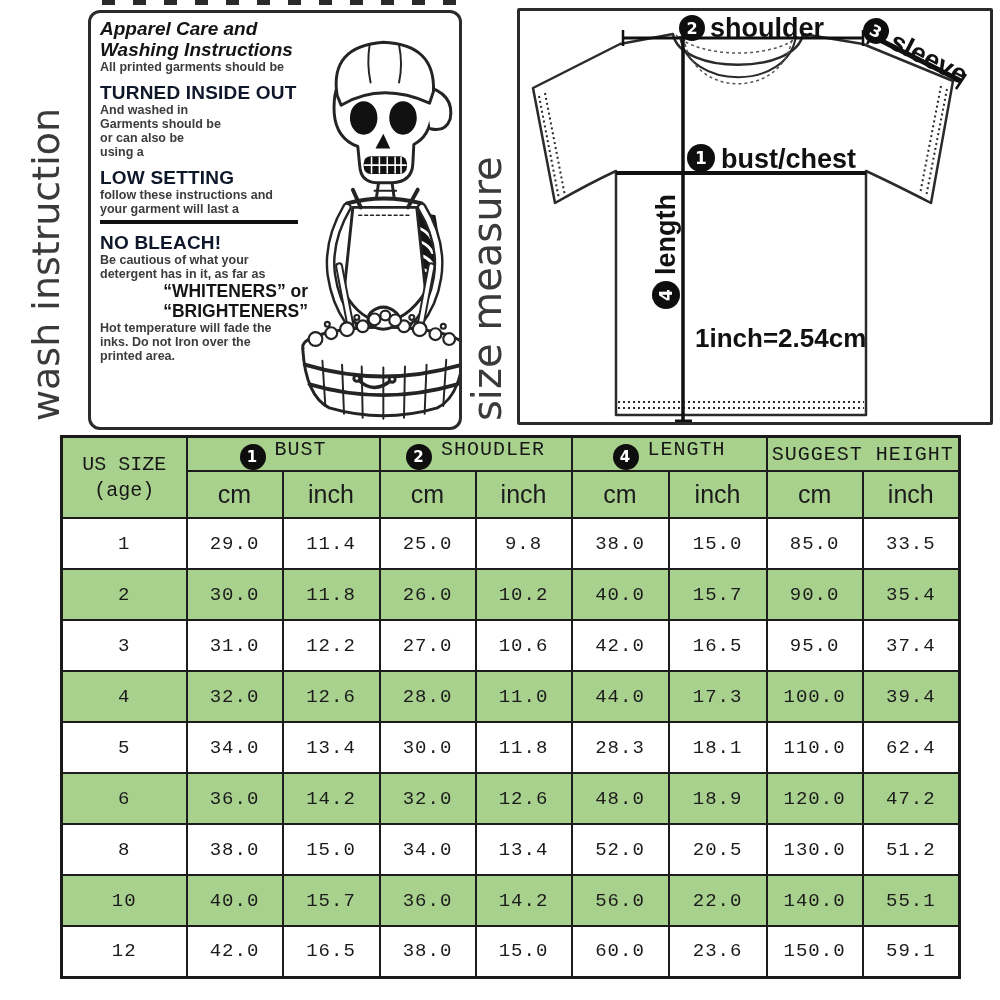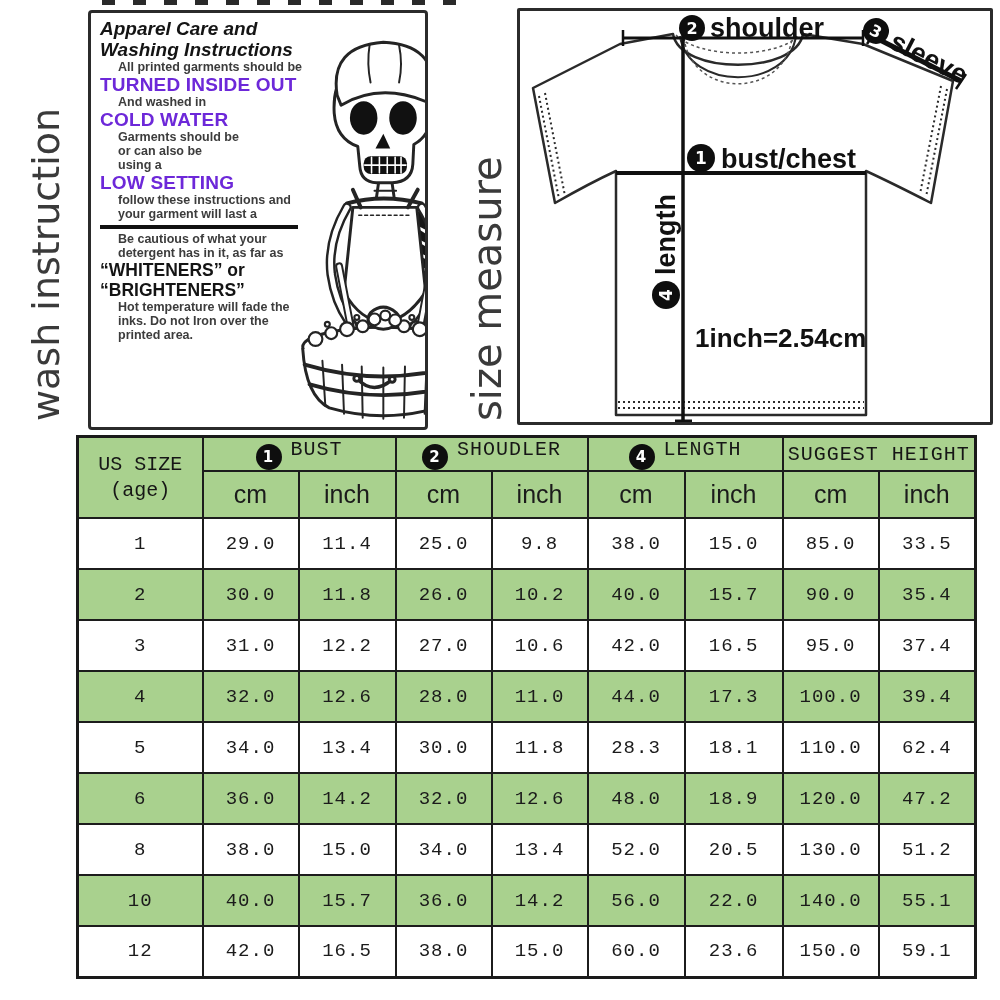--- a/index.html
+++ b/index.html
@@ -10,39 +10,39 @@
   .sliver{position:absolute;left:102px;top:0;width:366px;height:5px;
           background:repeating-linear-gradient(90deg,#2a2a2a 0 13px,transparent 13px 31px);}
 
   
   .vlabel{position:absolute;transform-origin:0 0;transform:rotate(-90deg);
           white-space:nowrap;font-family:"DejaVu Sans",sans-serif;color:#3a3a3a;}
   .vlabel.wash{left:24px;top:421px;font-size:38px;}
   .vlabel.size{left:464px;top:421px;font-size:40px;}
 
   
-  .wash-box{position:absolute;left:88px;top:10px;width:340px;height:420px;
-            border:3px solid #2b2b2b;border-radius:4px;background:#fff;box-sizing:border-box;overflow:hidden;}
+  .wash-box{position:absolute;left:88px;top:10px;width:374px;height:420px;
+            border:3px solid #2b2b2b;border-radius:12px;background:#fff;box-sizing:border-box;overflow:hidden;}
   .wash-text{position:absolute;left:9px;top:5px;width:208px;}
   .wl-title{font:bold italic 19px/21px "Liberation Sans",sans-serif;color:#141414;}
-  .wl-small{font:bold 12.5px/14px "Liberation Sans",sans-serif;color:#3c3c3c;margin-left:18px;}
-  .wl-red{font:bold 19px/21px "Liberation Sans",sans-serif;color:#6d28d9;letter-spacing:.2px;}
-  .wl-black{font:bold 17.5px/20px "Liberation Sans",sans-serif;color:#141414;}
+  .wl-small{font:bold 12.5px/14px "Liberation Sans",sans-serif;color:#3c3c3c;}
+  .wl-red{font:bold 19px/21px "Liberation Sans",sans-serif;color:#0f172a;letter-spacing:.2px;margin-top:8px;}
+  .wl-black{font:bold 17.5px/20px "Liberation Sans",sans-serif;color:#141414;text-align:right;}
   .wash-hr{border-top:4px solid #111;margin:4px 0 3px;width:198px;}
   .skel{position:absolute;left:197px;top:18px;}
 
   
   .size-box{position:absolute;left:517px;top:8px;width:476px;height:417px;
             border:3px solid #2b2b2b;border-radius:2px;background:#fff;box-sizing:border-box;}
   .size-box svg{display:block;}
   .diag-word{font-family:"Liberation Sans",sans-serif;font-weight:bold;fill:#111;}
   .diag-num{font-family:"DejaVu Sans",sans-serif;font-weight:bold;fill:#fff;}
 
   
-  table.size{position:absolute;left:76px;top:435px;width:898px;border-collapse:collapse;
+  table.size{position:absolute;left:60px;top:435px;width:898px;border-collapse:collapse;
              table-layout:fixed;background:#fff;border:3px solid #1a1a1a;}
   table.size th,table.size td{border:2px solid #1c1c1c;text-align:center;vertical-align:middle;
              padding:0;box-sizing:border-box;}
   th.us{background:#a9d18e;font:20px/26px "Liberation Mono",monospace;color:#161616;}
   th.grp{background:#a9d18e;height:34px;font:20px "Liberation Mono",monospace;
          font-weight:normal;color:#161616;letter-spacing:1px;}
   th.unit{background:#a9d18e;height:47px;font:25px "Liberation Sans",sans-serif;
           font-weight:normal;color:#1b1b1b;}
   table.size td{height:51px;font:19px "Liberation Mono",monospace;color:#1b1b1b;letter-spacing:1px;}
   tr.green td{background:#a9d18e;}
@@ -60,28 +60,28 @@
   <div class="vlabel wash">wash instruction</div>
   <div class="vlabel size">size measure</div>
 
   <div class="wash-box">
     <div class="wash-text">
         <div class="wl-title">Apparel Care and</div>
         <div class="wl-title">Washing Instructions</div>
         <div class="wl-small">All printed garments should be</div>
         <div class="wl-red">TURNED INSIDE OUT</div>
         <div class="wl-small">And washed in</div>
-        <div class="wl-red">COLD WATER</div>
         <div class="wl-small">Garments should be</div>
         <div class="wl-small">or can also be</div>
         <div class="wl-small">using a</div>
         <div class="wl-red">LOW SETTING</div>
         <div class="wl-small">follow these instructions and</div>
         <div class="wl-small">your garment will last a</div>
         <div class="wash-hr"></div>
+        <div class="wl-red">NO BLEACH!</div>
         <div class="wl-small">Be cautious of what your</div>
         <div class="wl-small">detergent has in it, as far as</div>
         <div class="wl-black">“WHITENERS” or</div>
         <div class="wl-black">“BRIGHTENERS”</div>
         <div class="wl-small">Hot temperature will fade the</div>
         <div class="wl-small">inks. Do not Iron over the</div>
         <div class="wl-small">printed area.</div>
       </div>
 
     <svg class="skel" width="172" height="395" viewBox="0 0 175 395">

